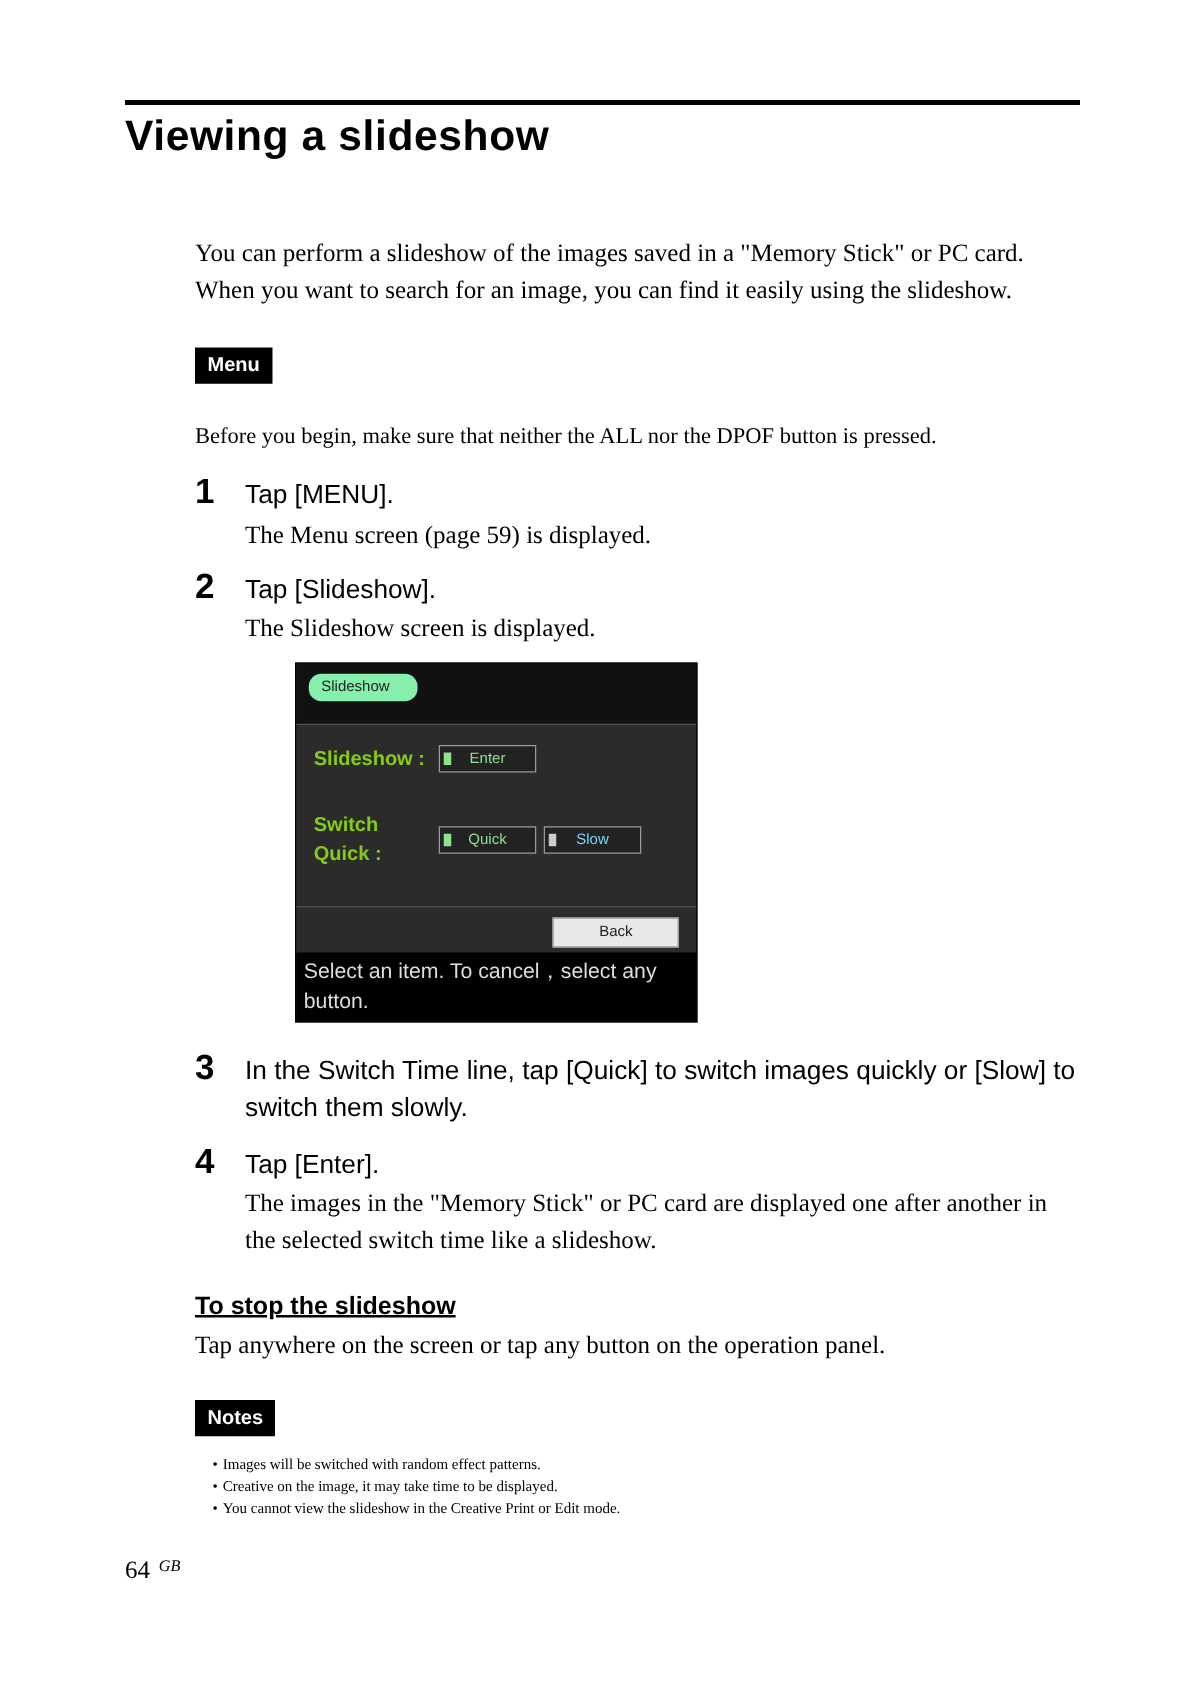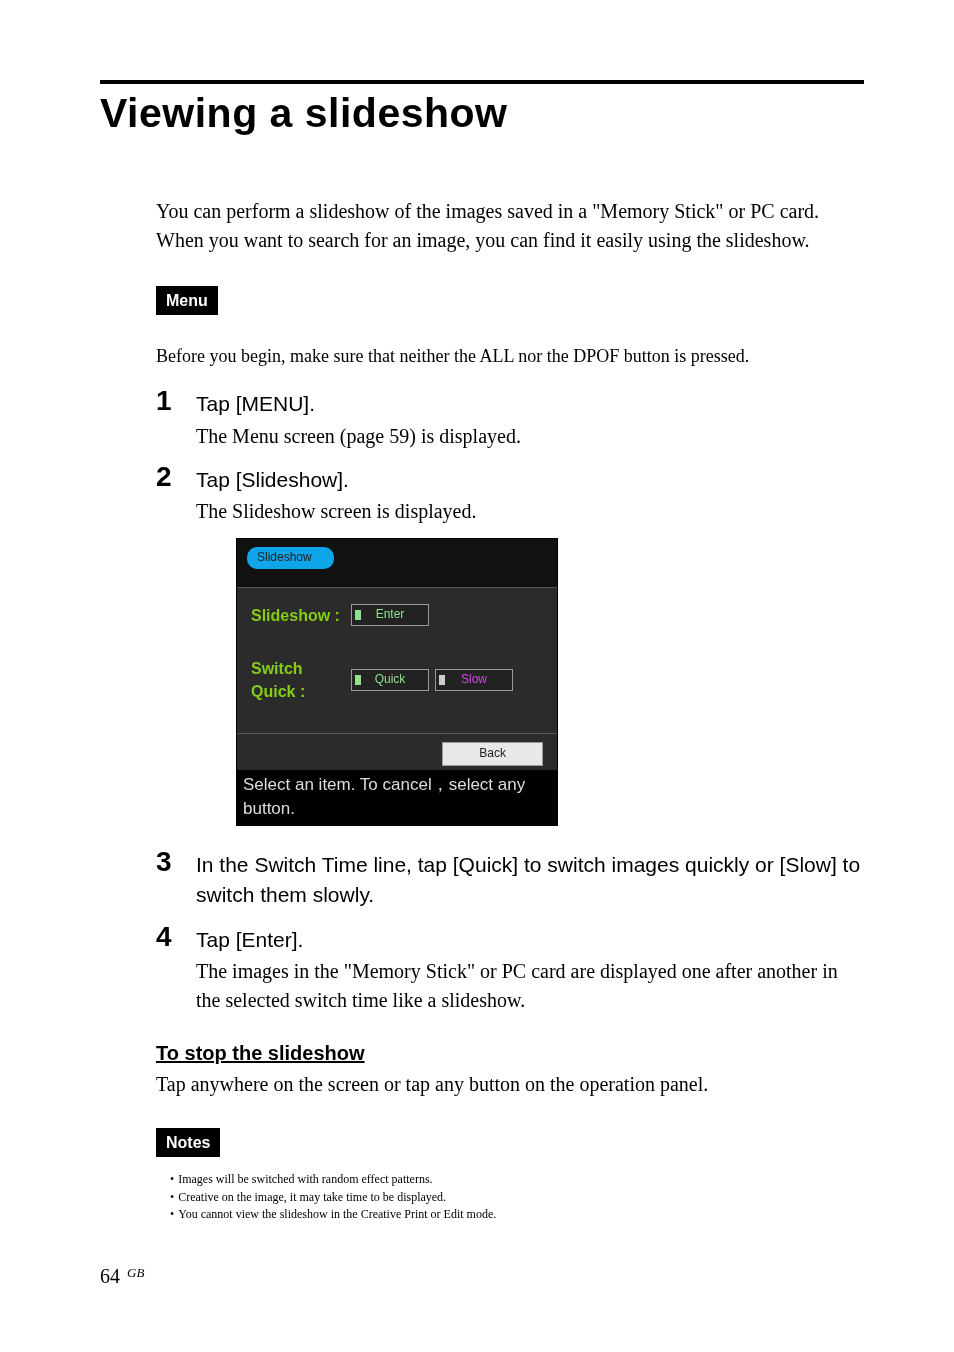--- a/index.html
+++ b/index.html
@@ -17,21 +17,21 @@
     position: relative;
   }
   .heading-rule {
     border: none;
     border-top: 4px solid #000;
     margin: 0 0 6px 0;
   }
   .title {
     font-family: Arial, Helvetica, sans-serif;
     font-weight: 900;
-    font-size: 41px;
+    font-size: 34px;
     margin: 0 0 60px 0;
     letter-spacing: 0.5px;
   }
   .body-block {
     margin-left: 56px;
     font-size: 20px;
     line-height: 1.45;
   }
   .intro {
     margin-bottom: 30px;
@@ -89,21 +89,21 @@
     margin: 4px 0 0 14px;
     font-size: 12px;
   }
   .bullets li::before {
     content: "•";
     margin-right: 4px;
   }
   .page-num {
     position: absolute;
     left: 100px;
-    bottom: 64px;
+    bottom: 84px;
     font-size: 20px;
   }
   .page-num .gb {
     font-style: italic;
     font-size: 13px;
     vertical-align: top;
     margin-left: 2px;
   }
 
   
@@ -116,21 +116,21 @@
     margin: 12px 0 24px 40px;
     border: 1px solid #000;
   }
   .ui-header {
     padding: 8px 10px 18px 10px;
     border-bottom: 1px solid #555;
     background: #111;
   }
   .ui-tab {
     display: inline-block;
-    background: #0ea5e9;
+    background: #86efac;
     color: #222;
     border-radius: 10px;
     padding: 2px 22px 2px 10px;
     font-size: 12px;
   }
   .ui-body {
     padding: 16px 14px 10px 14px;
   }
   .ui-row {
     display: flex;
@@ -157,21 +157,21 @@
     position: relative;
   }
   .ui-btn .tick {
     position: absolute;
     left: 3px;
     width: 6px;
     height: 10px;
     background: #8fe08f;
   }
   .ui-btn.secondary {
-    color: #d946ef;
+    color: #7dd3fc;
   }
   .ui-footer {
     text-align: right;
     padding: 8px 14px 4px 14px;
     border-top: 1px solid #555;
   }
   .ui-back {
     display: inline-block;
     border: 1px solid #999;
     background: #e8e8e8;

